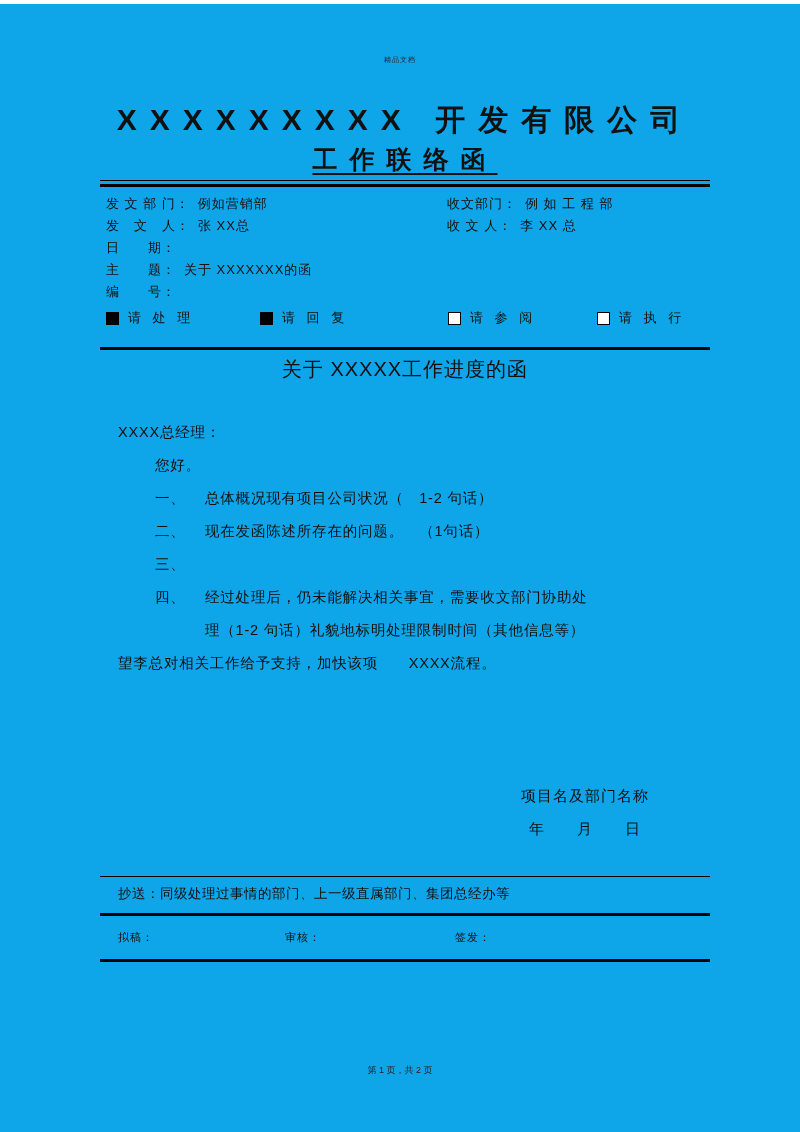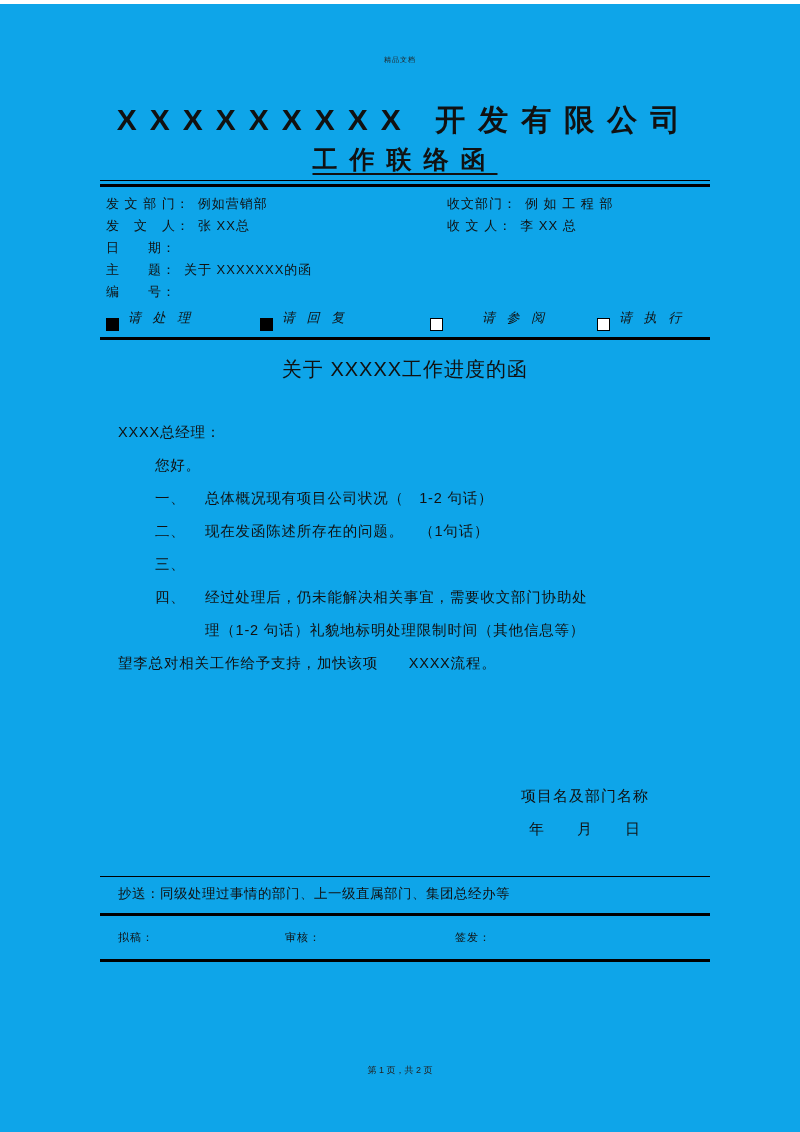--- a/index.html
+++ b/index.html
@@ -19,30 +19,30 @@
     position:absolute;top:139px;left:100px;width:610px;text-align:center;
     font-size:25px;font-weight:bold;letter-spacing:12px;white-space:nowrap;
     text-decoration:underline;text-underline-offset:5px;
   }
   .rule-double{
     position:absolute;top:176px;left:100px;width:610px;height:3px;
     border-top:1px solid #000;border-bottom:3px solid #000;
   }
   .info-block{
     position:absolute;top:184px;left:100px;width:610px;
-    border-bottom:3px solid #000;padding:5px 0 6px 0;
+    border-bottom:3px solid #000;padding:5px 0 16px 0;
     font-size:13px;letter-spacing:1px;
   }
   .info-row{position:relative;height:22px;line-height:22px;white-space:nowrap;}
   .col-left{position:absolute;left:6px;}
   .col-right{position:absolute;left:347px;}
   .info-label{margin-right:8px;}
   .checkbox-row{position:relative;height:26px;line-height:26px;margin-top:2px;}
-  .cb-item{position:absolute;display:flex;align-items:flex-end;letter-spacing:4px;font-style:italic;}
-  .cb-1{left:6px;} .cb-2{left:160px;} .cb-3{left:330px;gap:30px;} .cb-4{left:497px;}
+  .cb-item{position:absolute;display:flex;align-items:center;letter-spacing:4px;}
+  .cb-1{left:6px;} .cb-2{left:160px;} .cb-3{left:348px;} .cb-4{left:497px;}
   .cbsq{
     width:11px;height:11px;border:1.5px solid #000;display:inline-block;
     margin-right:9px;flex:0 0 auto;background:#fff;
   }
   .cbsq.checked{background:#000;}
   .letter-title{
     position:absolute;top:352px;left:100px;width:610px;text-align:center;
     font-size:20px;letter-spacing:1px;white-space:nowrap;
   }
   .letter-body{

